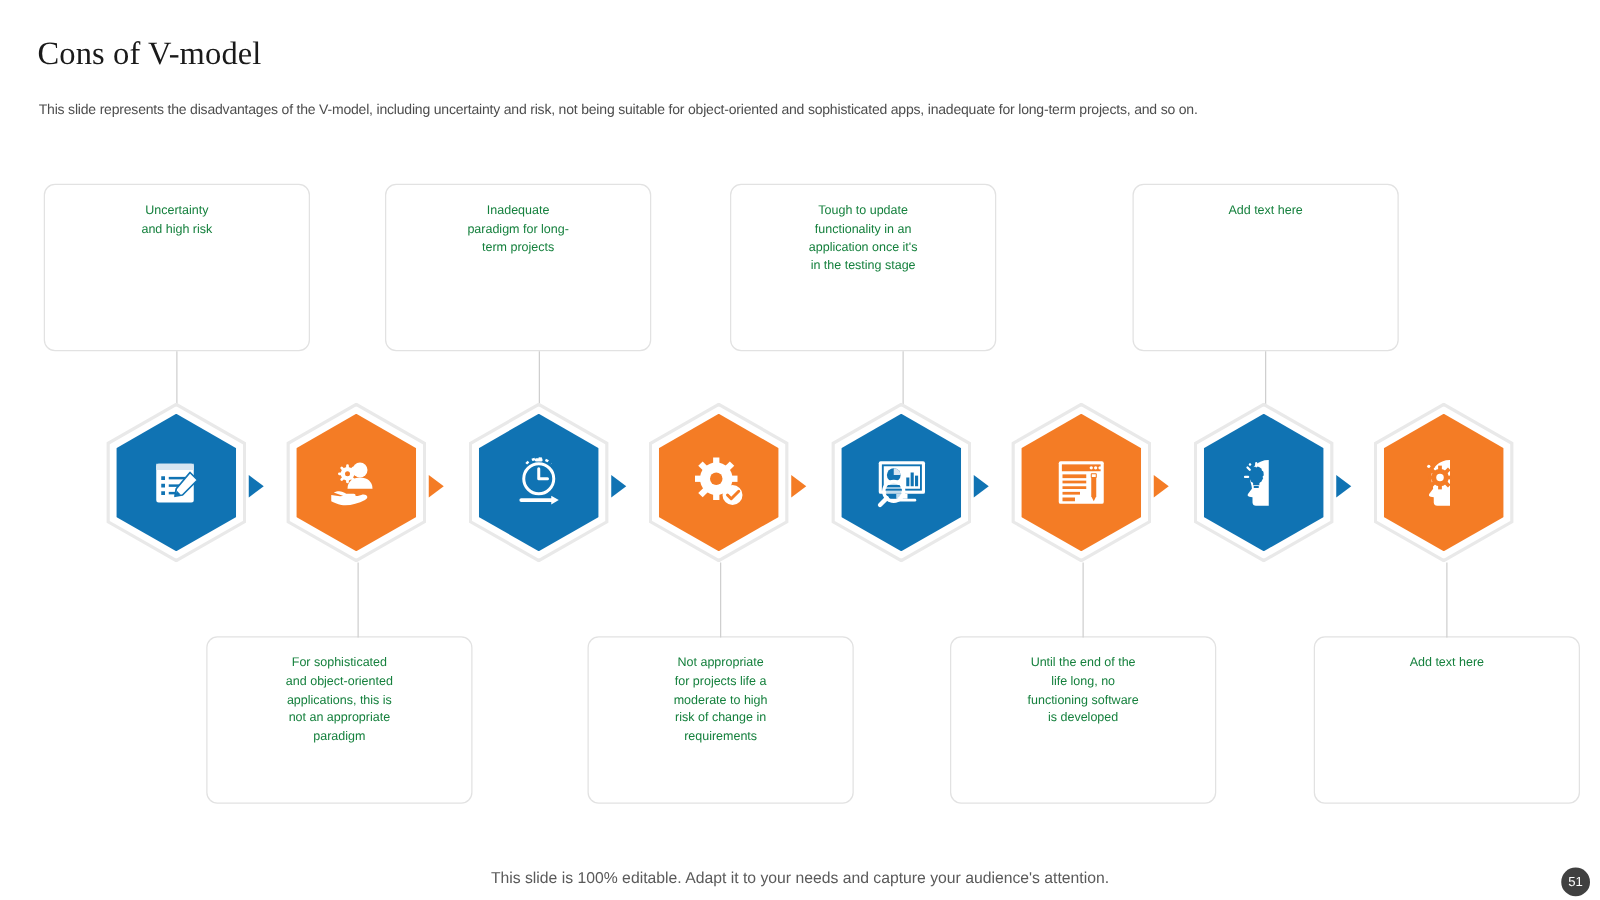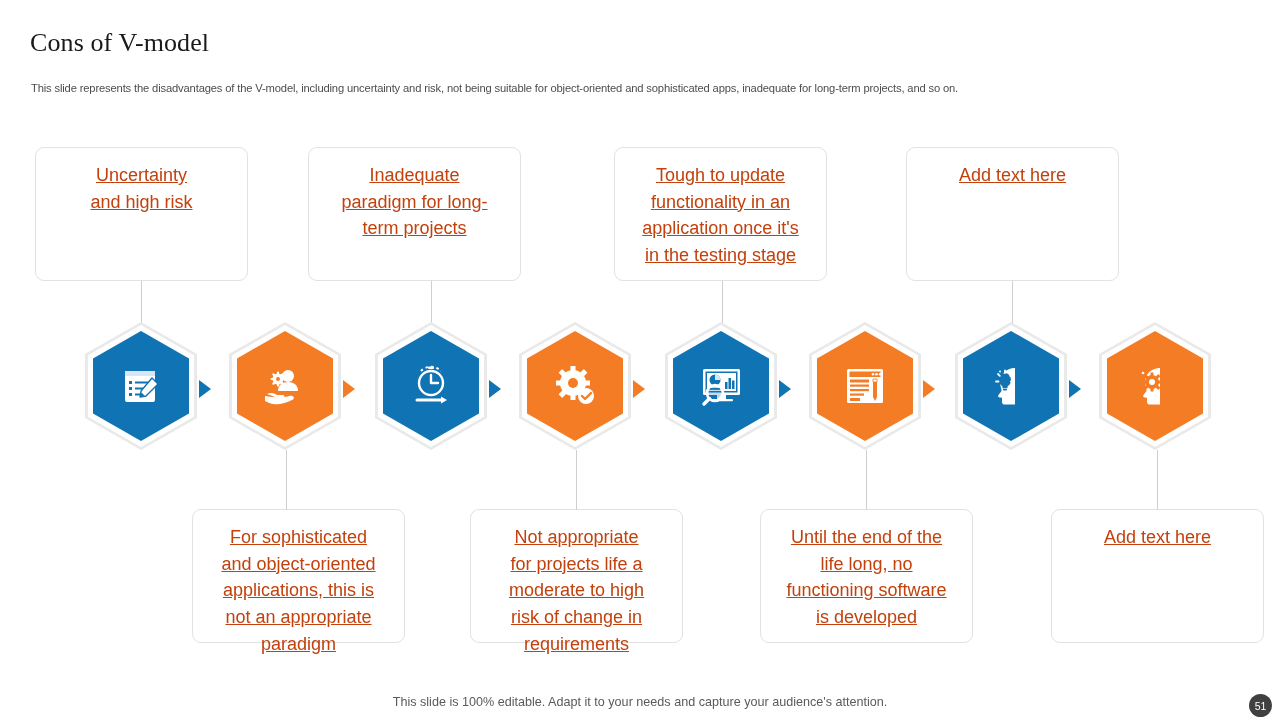--- a/index.html
+++ b/index.html
@@ -40,37 +40,36 @@
   .card {
     position: absolute;
     border: 1px solid #e2e2e2;
     border-radius: 9px;
     background: #fff;
     display: flex;
     justify-content: center;
     padding-top: 14px;
   }
   .card-text {
-    font-size: 18px;
+    font-size: 10px;
     line-height: 1.48;
-    color: #c2410c;
+    color: #15803d;
     text-align: center;
     white-space: pre-line;
     padding: 0 12px;
-    text-decoration: underline;
   }
   .card.top    { width: 213px; height: 134px; top: 147px; }
   .card.bottom { width: 213px; height: 134px; top: 509px; }
 
   .card.top.c0 { left: 35px;  }
   .card.top.c1 { left: 308px; }
-  .card.top.c2 { left: 614px; }
+  .card.top.c2 { left: 584px; }
   .card.top.c3 { left: 906px; }
 
-  .card.bottom.b0 { left: 192px; }
+  .card.bottom.b0 { left: 165px; }
   .card.bottom.b1 { left: 470px; }
   .card.bottom.b2 { left: 760px; }
   .card.bottom.b3 { left: 1051px; }
 
   
   .connector {
     position: absolute;
     width: 1px;
     background: #cfcfcf;
   }

